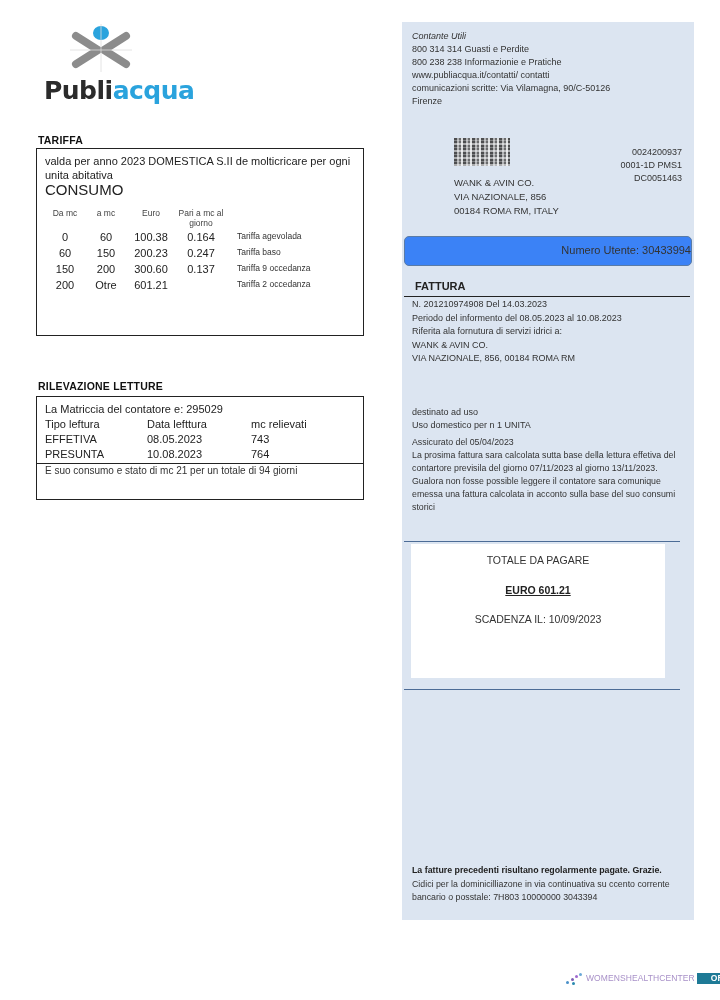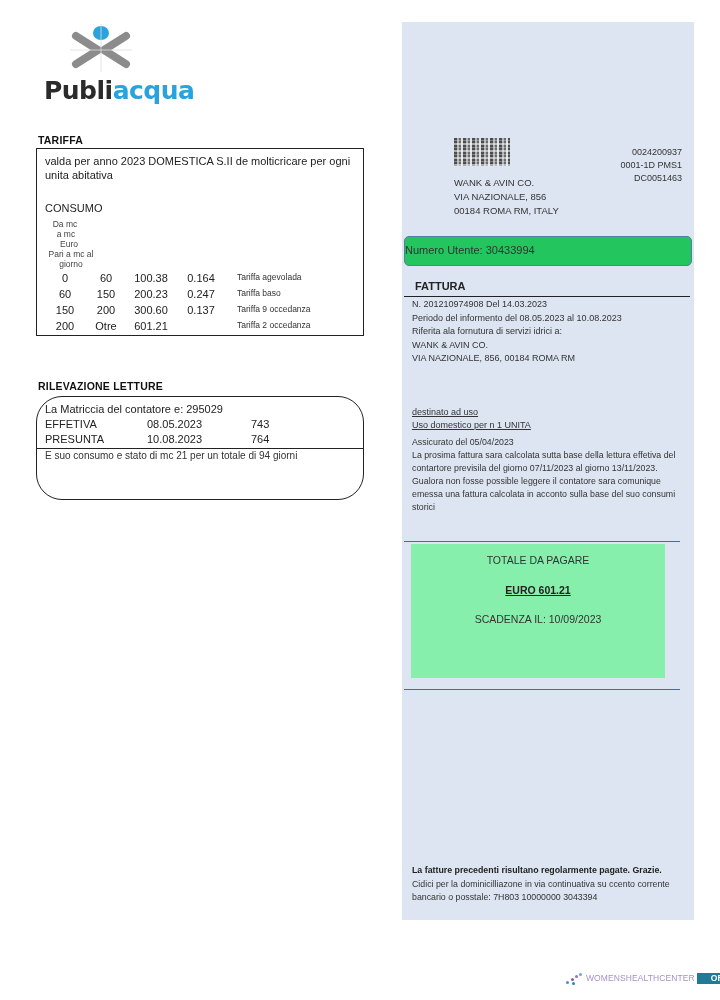--- a/index.html
+++ b/index.html
@@ -12,30 +12,30 @@
     .logo-text { position: absolute; left: 4px; top: 52px; font-size: 25px; font-weight: bold; letter-spacing: -0.5px; font-family: "DejaVu Sans", sans-serif; }
     .logo-text .pub { color: #2b2b2b; }
     .logo-text .acq { color: #2aa3dd; }
 
     .sec-title { position: absolute; font-size: 10.5px; font-weight: bold; color: #111; letter-spacing: 0.2px; }
 
     .box { position: absolute; border: 1.5px solid #222; background: #fff; }
 
     .tariffa-box { left: 36px; top: 148px; width: 328px; height: 188px; padding: 5px 8px; }
     .tariffa-box .desc { font-size: 11px; line-height: 14px; color: #222; }
-    .tariffa-box .consumo { font-size: 11px; line-height: 14px; margin-top: 19px; }
-    .t-head { display: flex; font-size: 8.5px; color: #444; margin-top: 4px; line-height: 10px; flex-direction: column; }
+    .tariffa-box .consumo { font-size: 15px; line-height: 14px; margin-top: 1px; }
+    .t-head { display: flex; font-size: 8.5px; color: #444; margin-top: 11px; line-height: 10px; }
     .t-row { display: flex; font-size: 11px; line-height: 13px; margin-top: 3px; color: #222; }
     .c1 { width: 40px; text-align: center; }
     .c2 { width: 42px; text-align: center; }
     .c3 { width: 48px; text-align: center; }
     .c4 { width: 52px; text-align: center; }
     .c5 { width: 100px; padding-left: 10px; font-size: 8.5px; line-height: 11px; color: #333; }
 
-    .rilev-box { left: 36px; top: 396px; width: 328px; height: 104px; padding: 5px 8px; border-radius: 26px; }
+    .rilev-box { left: 36px; top: 396px; width: 328px; height: 104px; padding: 5px 8px; }
     .r-line { font-size: 11px; line-height: 15px; display: flex; color: #222; }
     .r-a { width: 102px; }
     .r-b { width: 104px; }
     .r-c { width: 100px; }
     .r-sep { border-top: 1.5px solid #222; margin: 1px -8px 0 -8px; }
     .r-note { font-size: 10px; line-height: 12px; color: #333; padding-top: 1px; }
 
     
     .rpanel { position: absolute; left: 402px; top: 22px; width: 292px; height: 898px; background: #dce5f1; }
     .rp-text { position: absolute; left: 10px; font-size: 9px; line-height: 13px; color: #333; }
@@ -46,30 +46,30 @@
       background:
         repeating-linear-gradient(90deg, #333 0 3px, #aaa 3px 5px, #555 5px 7px, #ddd 7px 9px),
         #555;
       opacity: 0.85; }
     .qr::after { content: ""; position: absolute; inset: 0;
       background: repeating-linear-gradient(0deg, rgba(255,255,255,0.55) 0 2px, rgba(0,0,0,0) 2px 4px, rgba(255,255,255,0.3) 4px 5px, rgba(0,0,0,0) 5px 7px); }
 
     .codes { position: absolute; right: 12px; top: 124px; font-size: 9px; line-height: 13px; color: #333; text-align: right; }
     .recipient { left: 52px; top: 154px; font-size: 9.5px; line-height: 14px; }
 
-    .utente { position: absolute; left: 2px; top: 214px; width: 288px; height: 30px; border: 1.5px solid #5a7ba6; border-radius: 5px; background: #22c55e; font-size: 11px; color: #333; text-align: left; line-height: 27px; }
+    .utente { position: absolute; left: 2px; top: 214px; width: 288px; height: 30px; border: 1.5px solid #5a7ba6; border-radius: 5px; background: #3b82f6; font-size: 11px; color: #333; text-align: right; line-height: 27px; }
 
     .fattura-title { position: absolute; left: 6px; top: 258px; font-size: 11px; font-weight: bold; color: #222; padding-left: 7px; }
     .fattura-rule { position: absolute; left: 2px; top: 274px; width: 286px; border-top: 1.5px solid #222; }
     .fattura { top: 276px; left: 10px; font-size: 9px; line-height: 13.5px; }
-    .uso { top: 384px; text-decoration: underline; }
+    .uso { top: 384px; }
     .assic { top: 414px; font-size: 8.8px; line-height: 13px; width: 276px; }
 
     .rule-blue { position: absolute; left: 2px; width: 276px; border-top: 1.5px solid #4c6c96; }
-    .totale-box { position: absolute; left: 9px; top: 522px; width: 254px; height: 134px; background: #86efac; text-align: center; color: #333; font-size: 10.5px; }
+    .totale-box { position: absolute; left: 9px; top: 522px; width: 254px; height: 134px; background: #ffffff; text-align: center; color: #333; font-size: 10.5px; }
     .totale-box .t1 { margin-top: 10px; }
     .totale-box .t2 { margin-top: 18px; font-weight: bold; color: #222; text-decoration: underline; }
     .totale-box .t3 { margin-top: 17px; }
 
     .footer-note { top: 842px; font-size: 8.8px; line-height: 13.5px; width: 280px; }
     .footer-note .bold { font-weight: bold; color: #222; }
 
     
     .wm { position: absolute; left: 566px; top: 973px; display: flex; align-items: flex-start; font-size: 8.5px; color: #a890c8; letter-spacing: 0.1px; }
     .wm-dots { width: 18px; height: 12px; position: relative; margin-right: 2px; }
@@ -129,34 +129,47 @@
     <div class="c4"></div>
     <div class="c5">Tariffa 2 occedanza</div>
   </div>
 </div>
 
 <div class="sec-title" style="left:38px; top:380px;">RILEVAZIONE LETTURE</div>
 
 <div class="box rilev-box">
   <div class="r-line">La Matriccia del contatore e: 295029</div>
   <div class="r-line">
+    <div class="r-a">Tipo leftura</div>
+    <div class="r-b">Data lefttura</div>
+    <div class="r-c">mc relievati</div>
+  </div>
+  <div class="r-line">
     <div class="r-a">EFFETIVA</div>
     <div class="r-b">08.05.2023</div>
     <div class="r-c">743</div>
   </div>
   <div class="r-line">
     <div class="r-a">PRESUNTA</div>
     <div class="r-b">10.08.2023</div>
     <div class="r-c">764</div>
   </div>
   <div class="r-sep"></div>
   <div class="r-note">E suo consumo e stato di mc 21 per un totale di 94 giorni</div>
 </div>
 
 <div class="rpanel">
+  <div class="rp-text contacts">
+    <div class="title">Contante Utili</div>
+    <div>800 314 314 Guasti e Perdite</div>
+    <div>800 238 238 Informazionie e Pratiche</div>
+    <div>www.publiacqua.it/contatti/ contatti</div>
+    <div>comunicazioni scritte: Via Vilamagna, 90/C-50126</div>
+    <div>Firenze</div>
+  </div>
 
   <div class="qr"></div>
 
   <div class="codes">
     <div>0024200937</div>
     <div>0001-1D PMS1</div>
     <div>DC0051463</div>
   </div>
 
   <div class="rp-text recipient">

